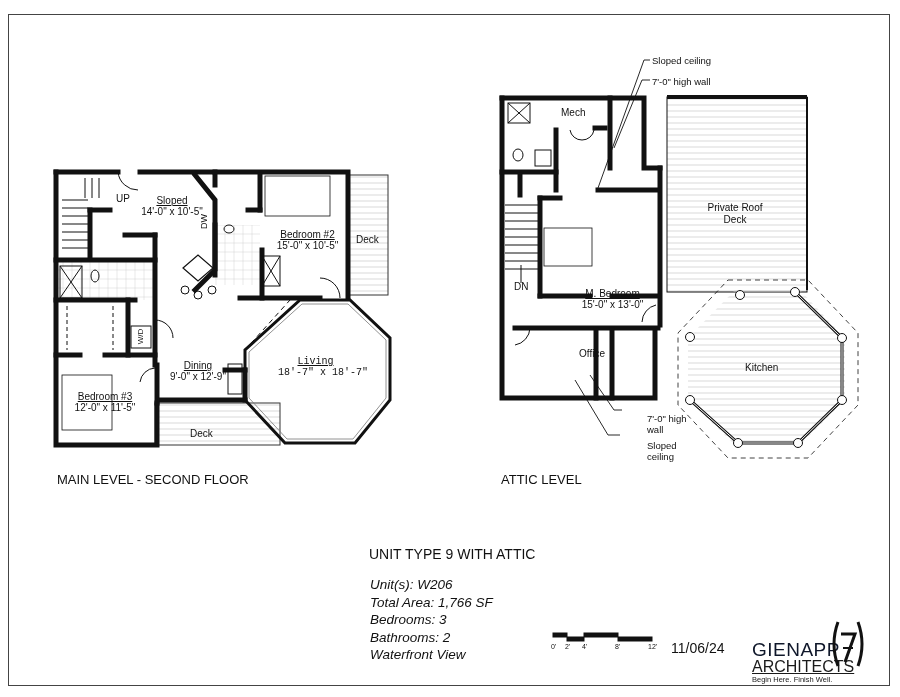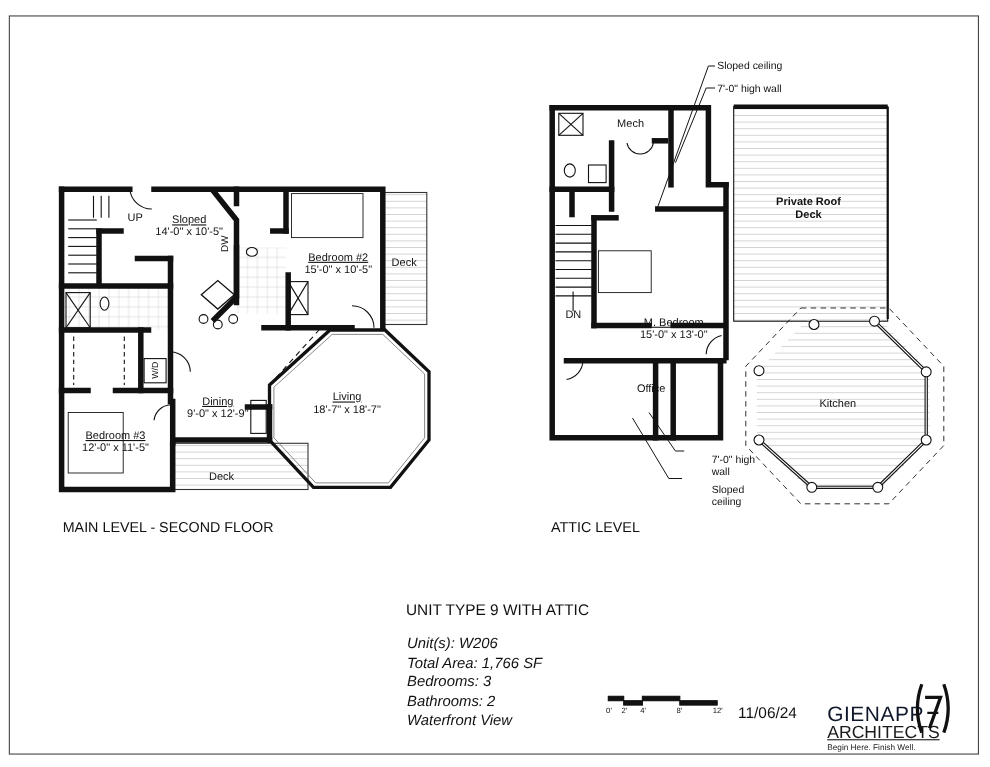--- a/index.html
+++ b/index.html
@@ -223,36 +223,36 @@
 <div class="lbl room" style="left:270px;top:229px;width:75px;">
   <span class="nm">Bedroom #2</span>
   <span>15'-0" x 10'-5"</span>
 </div>
 <div class="lbl plain" style="left:356px;top:234px;">Deck</div>
 <div class="lbl plain" style="left:133px;top:331px;font-size:8px;transform:rotate(-90deg);">W/D</div>
 <div class="lbl room" style="left:163px;top:332px;width:70px;margin-top:28px;">
   <span class="nm">Dining</span>
   <span>9'-0" x 12'-9"</span>
 </div>
-<div class="lbl room" style="left:278px;top:356px;width:75px;">
+<div class="lbl room" style="left:278px;top:356px;width:75px;font-family:Liberation Mono, monospace;">
   <span class="nm">Living</span>
   <span>18'-7" x 18'-7"</span>
 </div>
 <div class="lbl room" style="left:70px;top:391px;width:70px;">
   <span class="nm">Bedroom #3</span>
   <span>12'-0" x 11'-5"</span>
 </div>
 <div class="lbl plain" style="left:190px;top:428px;">Deck</div>
 
 <div class="lbl level" style="left:57px;top:472px;">MAIN LEVEL - SECOND FLOOR</div>
 
 <div class="lbl note" style="left:652px;top:55px;">Sloped ceiling</div>
 <div class="lbl note" style="left:652px;top:76px;">7'-0" high wall</div>
 <div class="lbl plain" style="left:561px;top:107px;">Mech</div>
-<div class="lbl plain" style="left:700px;top:178px;width:70px;white-space:normal;line-height:12px;font-weight:bold;">Private Roof Deck</div>
+<div class="lbl plain" style="left:700px;top:202px;width:70px;white-space:normal;line-height:12px;">Private Roof Deck</div>
 <div class="lbl room" style="left:575px;top:240px;width:75px;margin-top:48px;">
   <span class="nm">M. Bedroom</span>
   <span>15'-0" x 13'-0"</span>
 </div>
 <div class="lbl plain" style="left:514px;top:281px;">DN</div>
 <div class="lbl plain" style="left:539px;top:348px;margin-left:40px;">Office</div>
 <div class="lbl plain" style="left:745px;top:362px;">Kitchen</div>
 <div class="lbl note" style="left:647px;top:413px;width:40px;white-space:normal;">7'-0" high wall</div>
 <div class="lbl note" style="left:647px;top:440px;width:40px;white-space:normal;">Sloped ceiling</div>
 

